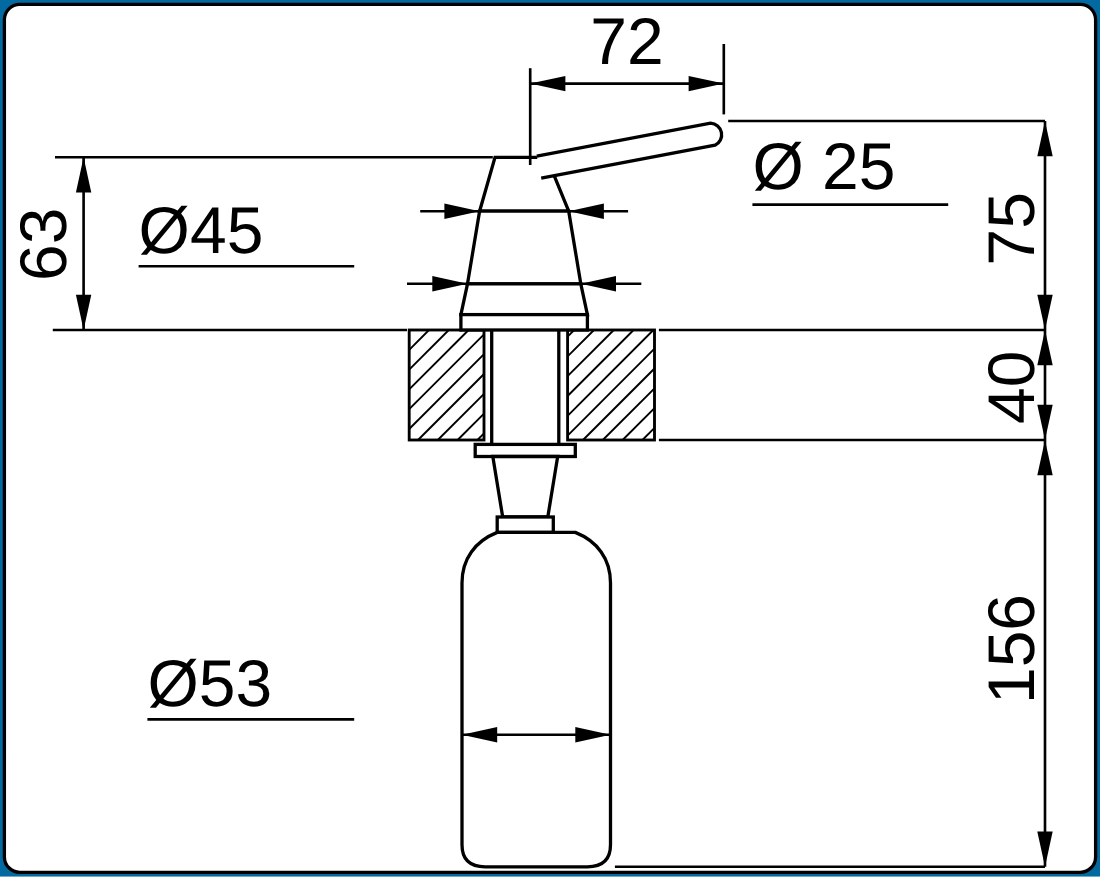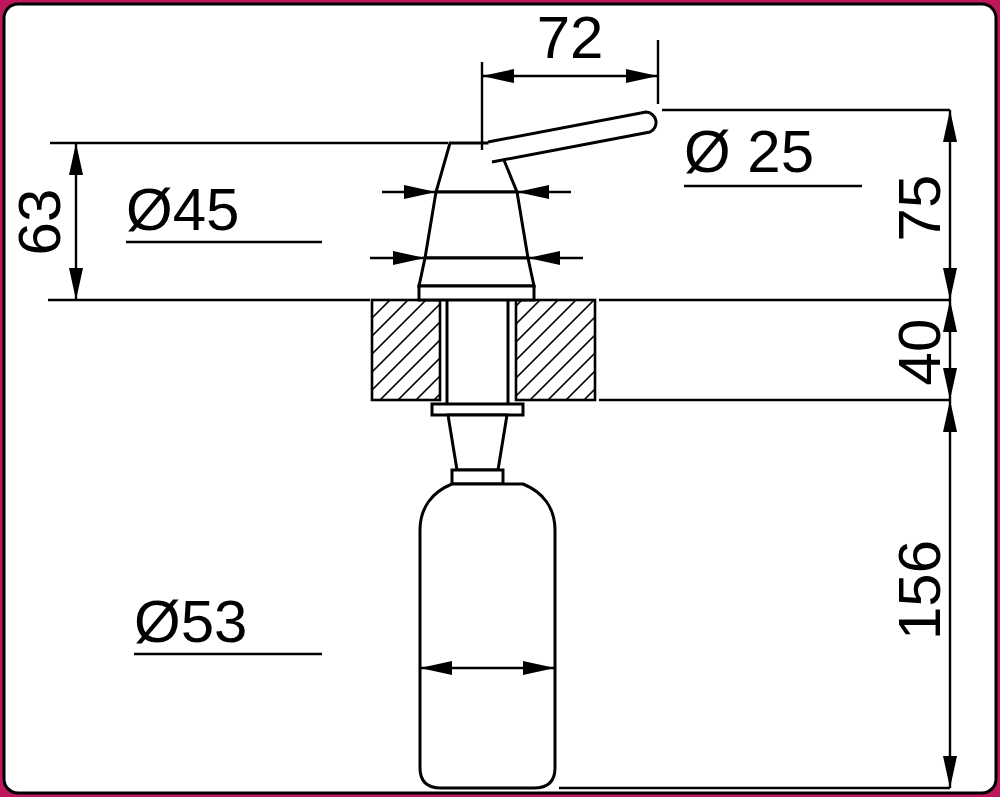--- a/index.html
+++ b/index.html
@@ -5,21 +5,21 @@
   html, body {
     margin: 0;
     padding: 0;
     background: #ffffff;
     font-family: "Liberation Sans", "DejaVu Sans", sans-serif;
   }
   .drawing-wrap {
     width: 1000px;
     height: 797px;
     position: relative;
-    background: #be185d;
+    background: #0369a1;
     text-decoration: underline;
   }
   svg { display: block; }
   text {
     font-family: "Liberation Sans", "DejaVu Sans", sans-serif;
     fill: #000000;
   }
   .dim-label { font-size: 60px; }
   .outline { stroke: #000; stroke-width: 3; fill: none; }
   .face { stroke: #000; stroke-width: 3; fill: #fff; }

